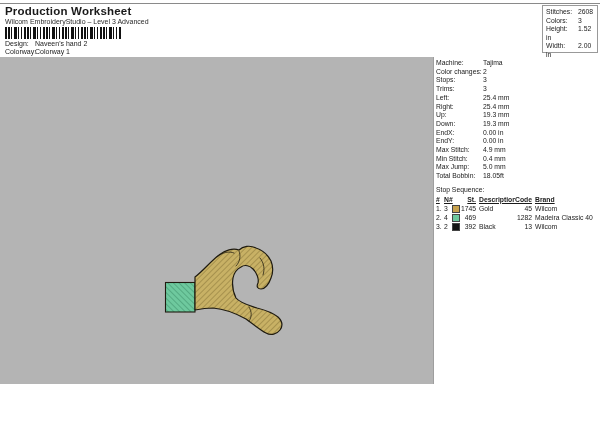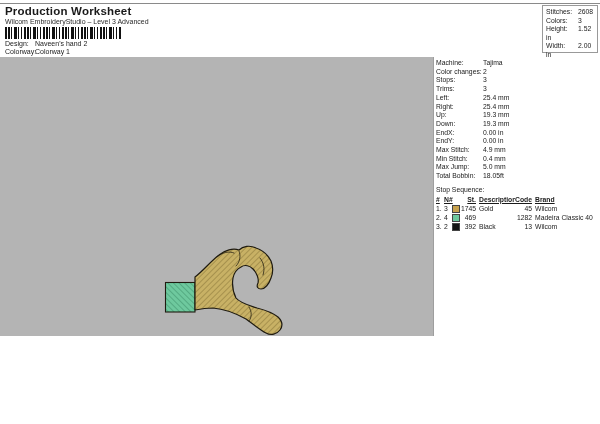--- a/index.html
+++ b/index.html
@@ -1,16 +1,16 @@
 <!DOCTYPE html>
 <html><head>
 <meta charset="utf-8">
 <style>
   html,body{margin:0;padding:0;background:#fff;}
-  .page{position:relative;width:600px;height:336px;background:#ffffff;overflow:hidden;
+  .page{position:relative;width:600px;height:384px;background:#ffffff;overflow:hidden;
         font-family:"Liberation Sans", sans-serif;color:#1a1a1a;}
 
   
   .header{position:absolute;top:3px;left:0;right:0;height:53px;
           border-top:1px solid #8a8a8a;border-bottom:1px solid #8a8a8a;background:#fff;}
   .title{position:absolute;top:1px;left:5px;font-size:11.5px;font-weight:bold;letter-spacing:.2px;}
   .subtitle{position:absolute;top:14px;left:5px;font-size:7px;color:#2a2a2a;}
   .barcode{position:absolute;top:23px;left:5px;width:117px;height:12px;
            background:repeating-linear-gradient(90deg,
              #111 0 2px,#fff 2px 3px,#111 3px 5px,#fff 5px 6px,#111 6px 7px,

